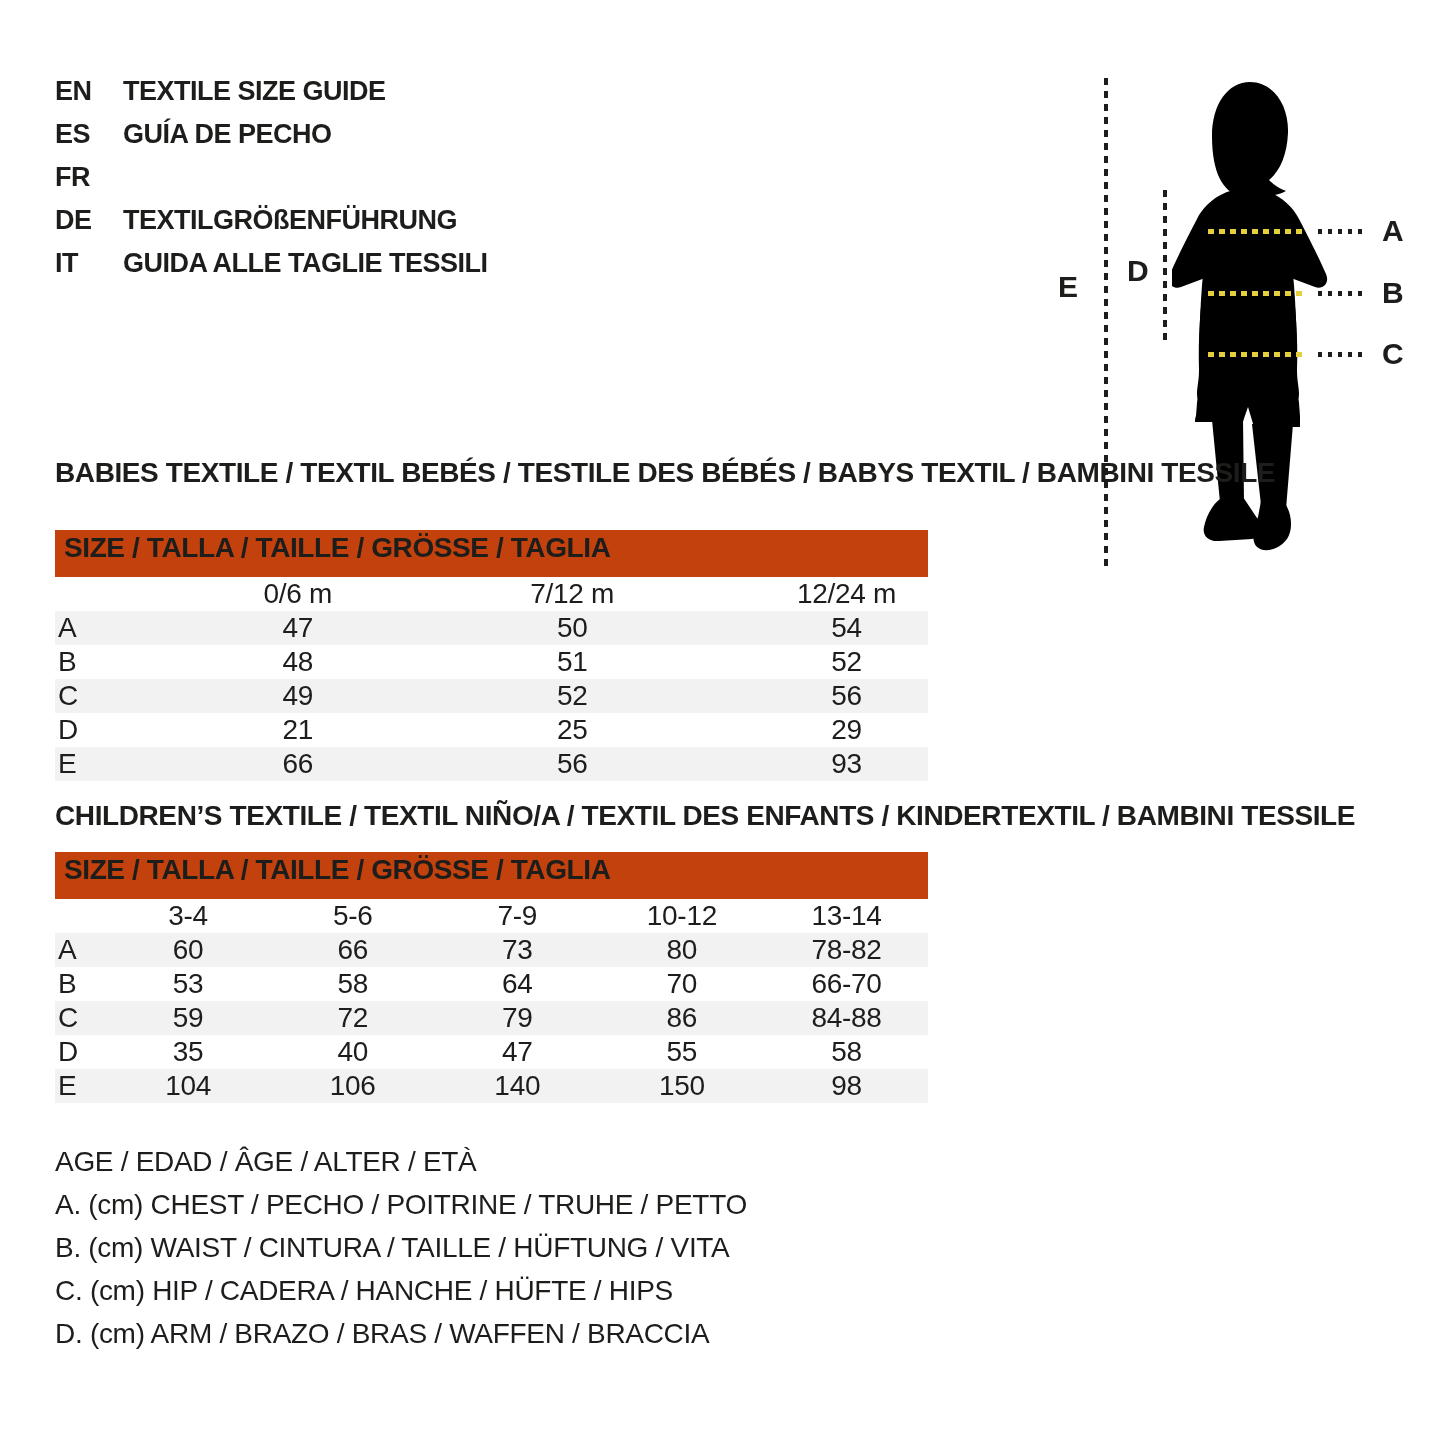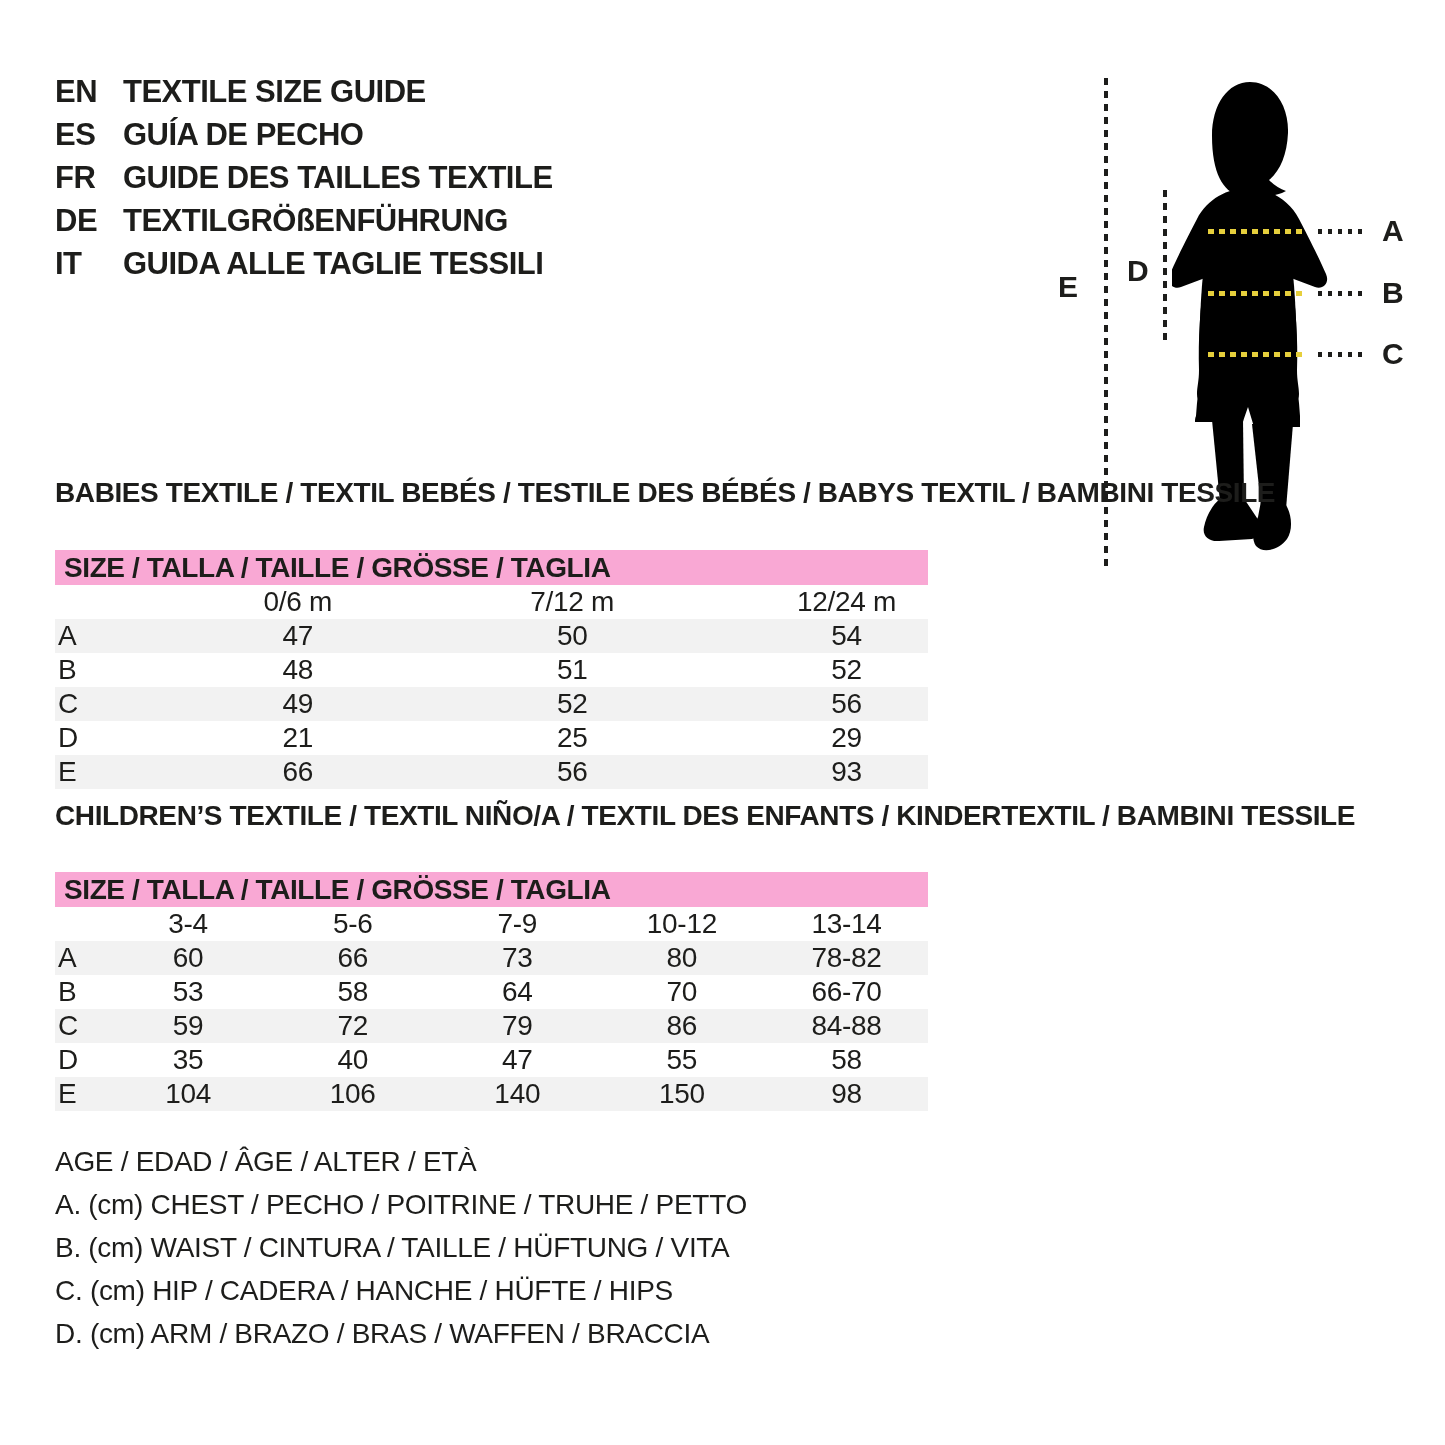--- a/index.html
+++ b/index.html
@@ -3,34 +3,34 @@
 <meta charset="utf-8">
 <style>
   html,body { margin:0; padding:0; background:#ffffff; }
   .canvas {
     position:relative; width:1445px; height:1445px; background:#ffffff;
     font-family:"Liberation Sans", sans-serif; color:#1d1d1b; overflow:hidden;
   }
   
   .lang-list { position:absolute; left:55px; top:70px; }
   .lang-row { display:flex; height:43px; align-items:center;
-              font-weight:700; font-size:31px; letter-spacing:-0.5px; white-space:nowrap; }
+              font-weight:700; font-size:27px; letter-spacing:-0.5px; white-space:nowrap; }
   .lang-code { width:68px; }
   
   .section-heading { position:absolute; left:55px; font-size:28px; font-weight:700;
                      letter-spacing:-0.4px; white-space:nowrap; }
-  #babies-heading { top:477px;text-align:center; }
+  #babies-heading { top:457px;text-align:center; }
   #children-heading { top:800px; }
   
   .size-table { position:absolute; left:55px; width:873px; }
   #babies-table { top:530px; }
   #children-table { top:852px; }
-  .size-bar { height:35px; background:#f9a8d4; font-size:28px; font-weight:700;
+  .size-bar { height:47px; background:#c2410c; font-size:28px; font-weight:700;
               line-height:36px; padding-left:9px; letter-spacing:-0.4px;
-              box-sizing:border-box; white-space:nowrap;margin-top:20px; }
+              box-sizing:border-box; white-space:nowrap; }
   .t-row { display:flex; height:34px; line-height:34px; font-size:28px; letter-spacing:-0.3px;justify-content:space-between; }
   .t-row.shaded { background:#f2f2f2; }
   .t-row .rl { width:50px; padding-left:3px; box-sizing:border-box; }
   .t-row .cv { width:163px; text-align:center; }
   
   .legend { position:absolute; left:55px; top:1140px; }
   .legend-line { height:43px; line-height:43px; font-size:28px;
                  letter-spacing:-0.3px; white-space:nowrap; }
   
   .v-dash { position:absolute; width:4px;
@@ -61,21 +61,20 @@
     <div class="lang-row">
       <span class="lang-code">EN</span>
       <span class="lang-title">TEXTILE SIZE GUIDE</span>
     </div>
     <div class="lang-row">
       <span class="lang-code">ES</span>
       <span class="lang-title">GUÍA DE PECHO</span>
     </div>
     <div class="lang-row">
       <span class="lang-code">FR</span>
-      <span class="lang-title">GUIDE DES TAILLES TEXTILE</span>
     </div>
     <div class="lang-row">
       <span class="lang-code">DE</span>
       <span class="lang-title">TEXTILGRÖßENFÜHRUNG</span>
     </div>
     <div class="lang-row">
       <span class="lang-code">IT</span>
       <span class="lang-title">GUIDA ALLE TAGLIE TESSILI</span>
     </div>
   </div>

